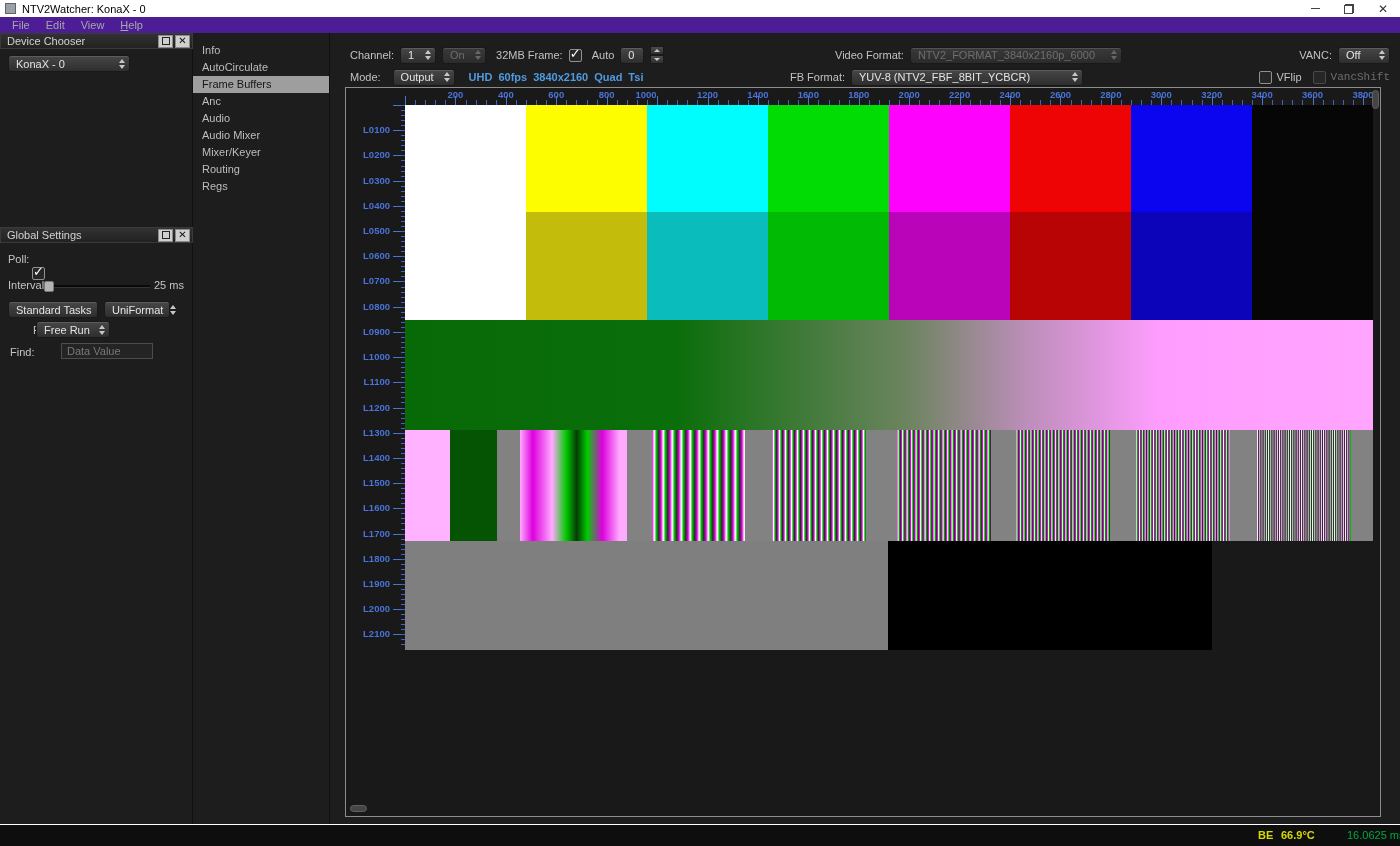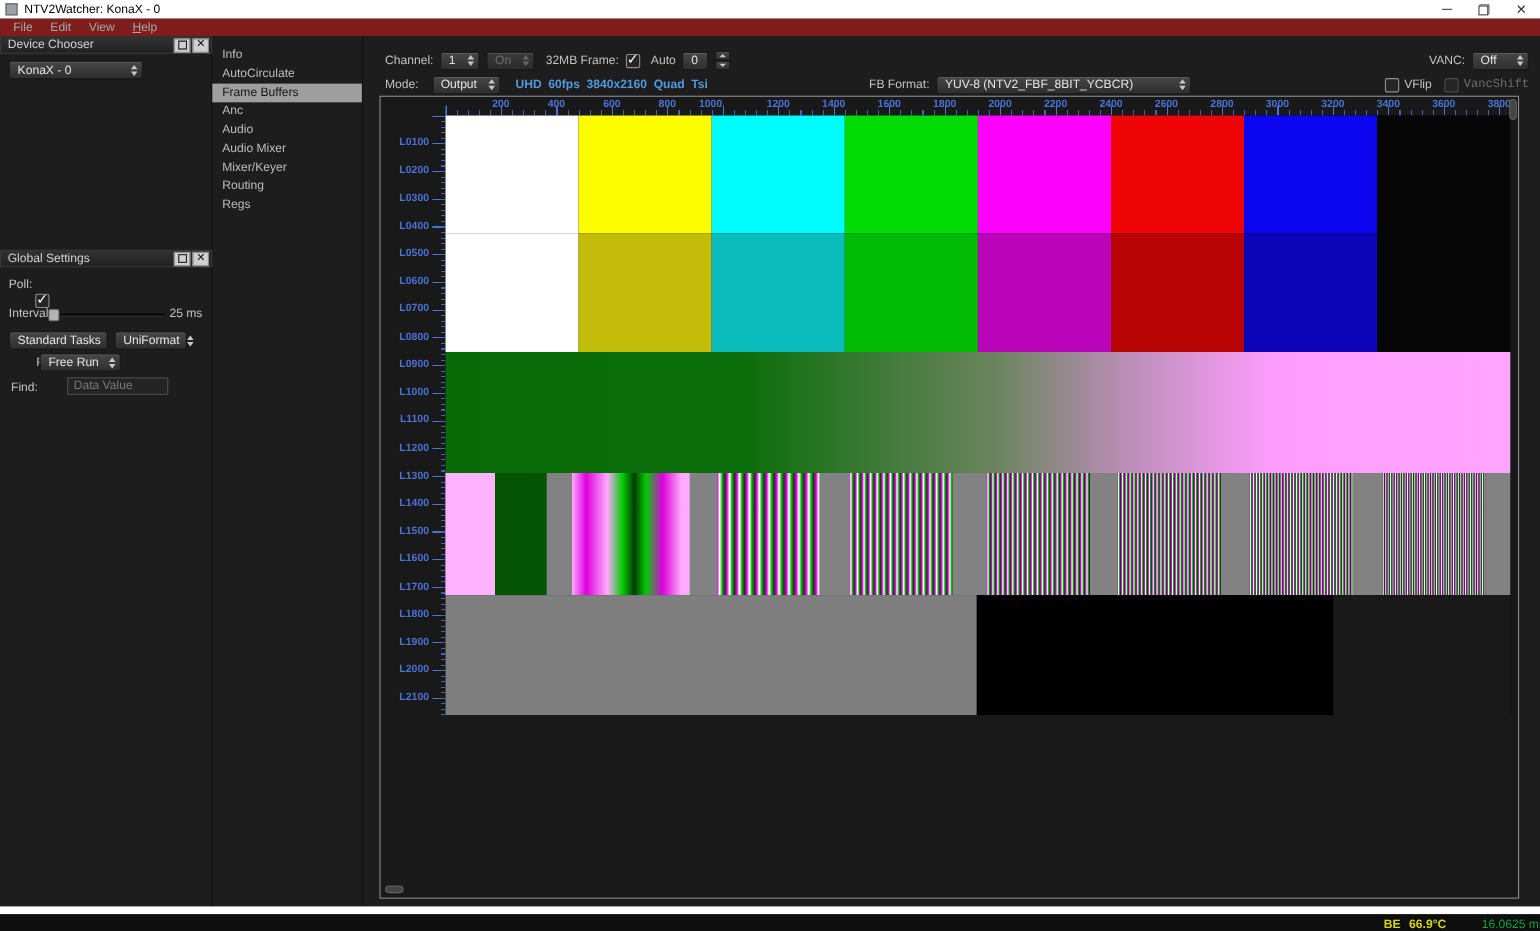--- a/index.html
+++ b/index.html
@@ -13,28 +13,28 @@
   .app-icon { width:11px; height:11px; margin:0 6px 0 5px; background:#9aa0a6; border:1px solid #5f6368; }
   .titlebar .title { font-size:11px; color:#000; }
   .win-controls { margin-left:auto; display:flex; align-items:center; height:100%; }
   .win-btn { width:34px; height:100%; display:flex; align-items:center; justify-content:center; color:#333; }
   .min-glyph { width:9px; height:1px; background:#444; }
   .restore-glyph { position:relative; width:10px; height:10px; }
   .restore-glyph::before { content:""; position:absolute; top:0; right:0; width:7px; height:7px; border:1px solid #444; }
   .restore-glyph::after { content:""; position:absolute; bottom:0; left:0; width:7px; height:7px; border:1px solid #444; background:#fff; }
   .close-glyph { font-size:12px; color:#333; line-height:10px; }
 
-  .menubar { position:absolute; left:0; top:17px; width:1400px; height:16px; background:#7f1d1d;
+  .menubar { position:absolute; left:0; top:17px; width:1400px; height:16px; background:#4c1d95;
     display:flex; align-items:center; gap:16px; padding-left:12px; color:#a8a8a8; }
   .menu-item:first-letter {}
   .menu-item.mn { text-decoration:none; }
   .menu-item u { text-decoration:underline; }
 
   .workspace { position:absolute; left:0; top:33px; width:1400px; height:791px; background:#1d1d1d; }
-  .statusbar { position:absolute; left:0; bottom:0; width:1400px; height:22px; background:#0e0e0e; border-top:7px solid #ffffff; }
+  .statusbar { position:absolute; left:0; bottom:0; width:1400px; height:22px; background:#0e0e0e; border-top:1px solid #ffffff; }
   .status-be, .status-temp { position:absolute; top:4px; color:#d8d800; font-weight:bold; }
   .status-be { left:1258px; }
   .status-temp { left:1281px; }
   .status-time { position:absolute; top:4px; left:1347px; color:#00a63c; white-space:nowrap; }
 
   
   .leftcol { position:absolute; left:0; top:0; width:193px; height:100%; border-right:1px solid #101010;text-decoration:underline; }
   .dock { position:absolute; left:0; width:193px; }
   .dock-title { height:16px; background:linear-gradient(#323232,#222); border:1px solid #3a3a3a;
     display:flex; align-items:center; padding:0 2px 0 6px; color:#d2d2d2; }
@@ -261,20 +261,30 @@
       <div class="spinbtns">
         <div class="spinbtn">
             <span class="tri-up"></span>
           </div>
         <div class="spinbtn">
             <span class="tri-dn"></span>
           </div>
       </div>
     </div>
 
+    <div class="trow" style="left:505px; top:13px;">
+      <span class="tlabel">Video Format:</span>
+      <div class="dd disabled" style="width:212px;">
+        <span>NTV2_FORMAT_3840x2160p_6000</span>
+        <span class="arrows">
+            <span class="tri-up"></span>
+            <span class="tri-dn"></span>
+          </span>
+      </div>
+    </div>
 
     <div class="trow" style="right:10px; top:13px;">
       <span class="tlabel">VANC:</span>
       <div class="dd" style="width:52px;">
         <span>Off</span>
         <span class="arrows">
             <span class="tri-up"></span>
             <span class="tri-dn"></span>
           </span>
       </div>

